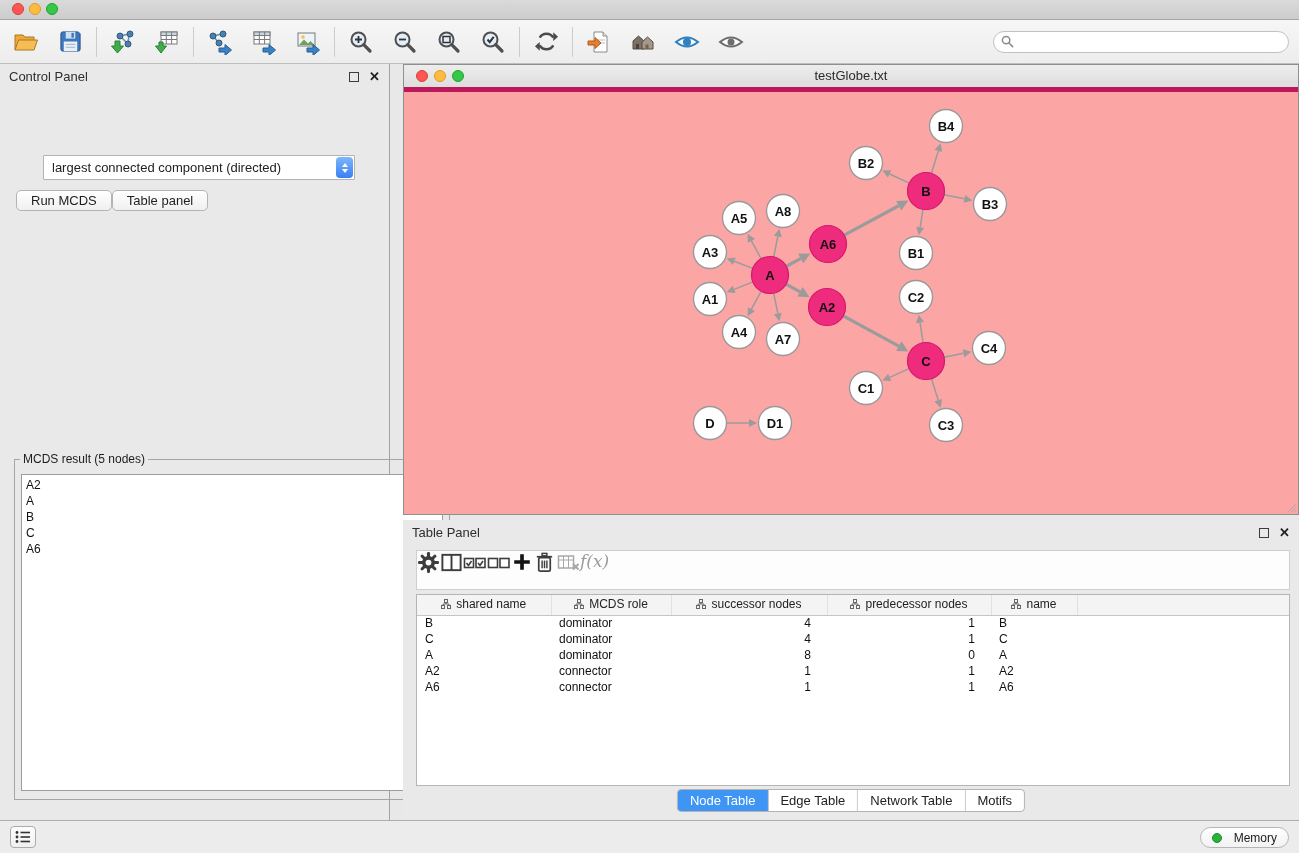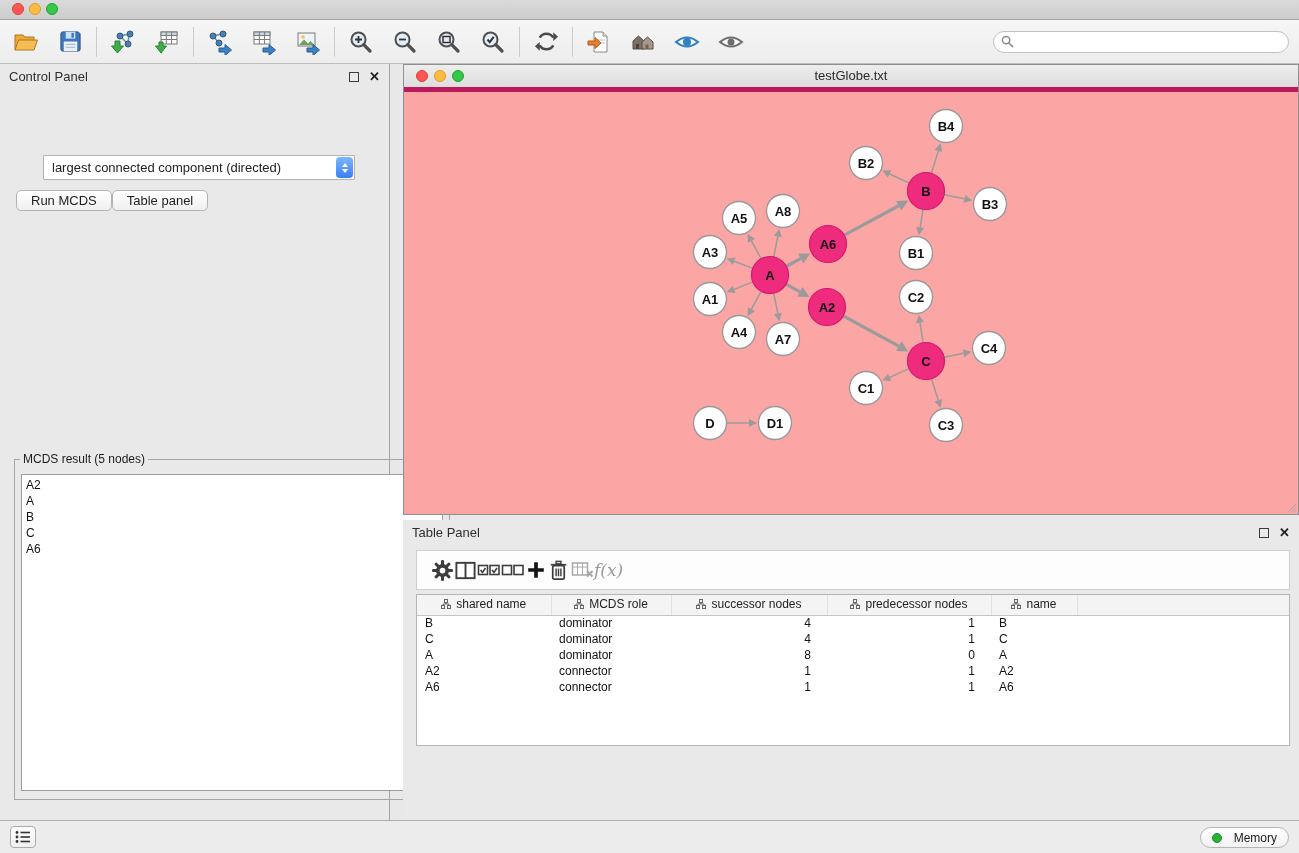--- a/index.html
+++ b/index.html
@@ -73,25 +73,25 @@
   .nw-titlebar { position:absolute; top:0; left:0; right:0; height:36px;
     background:linear-gradient(#ededed,#d4d4d4); border-bottom:1px solid #8b8b8b; }
   .nw-titlebar .lights { position:absolute; left:12px; top:5px; display:flex; gap:6px; }
   .nw-title { position:absolute; left:0; right:0; top:3px; text-align:center; font-size:13px; color:#2a2a2a; }
   .nw-canvas { position:absolute; top:22px; left:0; right:0; bottom:0;
     background:#fca5a5; border-top:5px solid #be185d;font-weight:bold; }
   .nw-grip { position:absolute; right:1px; bottom:1px; }
   
   .table-panel { position:absolute; left:403px; top:520px; right:0; bottom:33px; background:#e9e9e9; }
   .tp-toolbar { position:absolute; top:30px; left:13px; right:9px; height:40px;
-    background:#fdfdfd; border:1px solid #cfcfcf; display:flex; align-items:center;
-    padding-left:14px; }
+    background:#fdfdfd; border:1px solid #cfcfcf; display:flex; align-items:flex-start;
+    }
   .tp-btn { display:flex; align-items:center; justify-content:center; }
   .fx { font-family:"DejaVu Serif", serif; font-style:italic; font-size:17px; color:#9a9a9a; }
-  .tp-table-wrap { position:absolute; top:74px; left:13px; right:9px; height:152px;
+  .tp-table-wrap { position:absolute; top:74px; left:13px; right:9px; height:192px;
     background:#fff; border:1px solid #b5b5b5; overflow:hidden; }
   table.node-table { border-collapse:collapse; width:100%; table-layout:fixed; font-size:12px; }
   .node-table th { height:20px; background:#f4f4f4; border-bottom:1px solid #c5c5c5;
     border-right:1px solid #e1e1e1; font-weight:normal; font-size:12px; text-align:center; }
   .node-table th.filler { border-right:none; }
   .th-inner { display:inline-flex; align-items:center; gap:5px; }
   .node-table td { height:16px; padding:0 0 0 8px; white-space:nowrap; overflow:hidden; color:#111; }
   .node-table td.cell-right { text-align:right; padding-right:16px; }
   .table-tabs { position:absolute; bottom:8px; left:50%; transform:translateX(-50%); }
   
@@ -598,20 +598,26 @@
             <td class="cell-left">A6</td>
             <td class="cell-left">connector</td>
             <td class="cell-right">1</td>
             <td class="cell-right">1</td>
             <td class="cell-left">A6</td>
             <td></td>
           </tr>
         </tbody>
     </table>
   </div>
+  <div class="seg-tabs table-tabs">
+      <div class="seg-tab active">Node Table</div>
+      <div class="seg-tab">Edge Table</div>
+      <div class="seg-tab">Network Table</div>
+      <div class="seg-tab">Motifs</div>
+    </div>
 </div>
 
 <div class="statusbar">
   <div class="sb-list-btn">
     <svg width="16" height="14" viewBox="0 0 16 14">
       <circle cx="2" cy="2.5" r="1.4" fill="#333"></circle>
         <rect x="5.5" y="1.7" width="9.5" height="1.6" fill="#333"></rect>
       <circle cx="2" cy="7" r="1.4" fill="#333"></circle>
         <rect x="5.5" y="6.2" width="9.5" height="1.6" fill="#333"></rect>
       <circle cx="2" cy="11.5" r="1.4" fill="#333"></circle>

